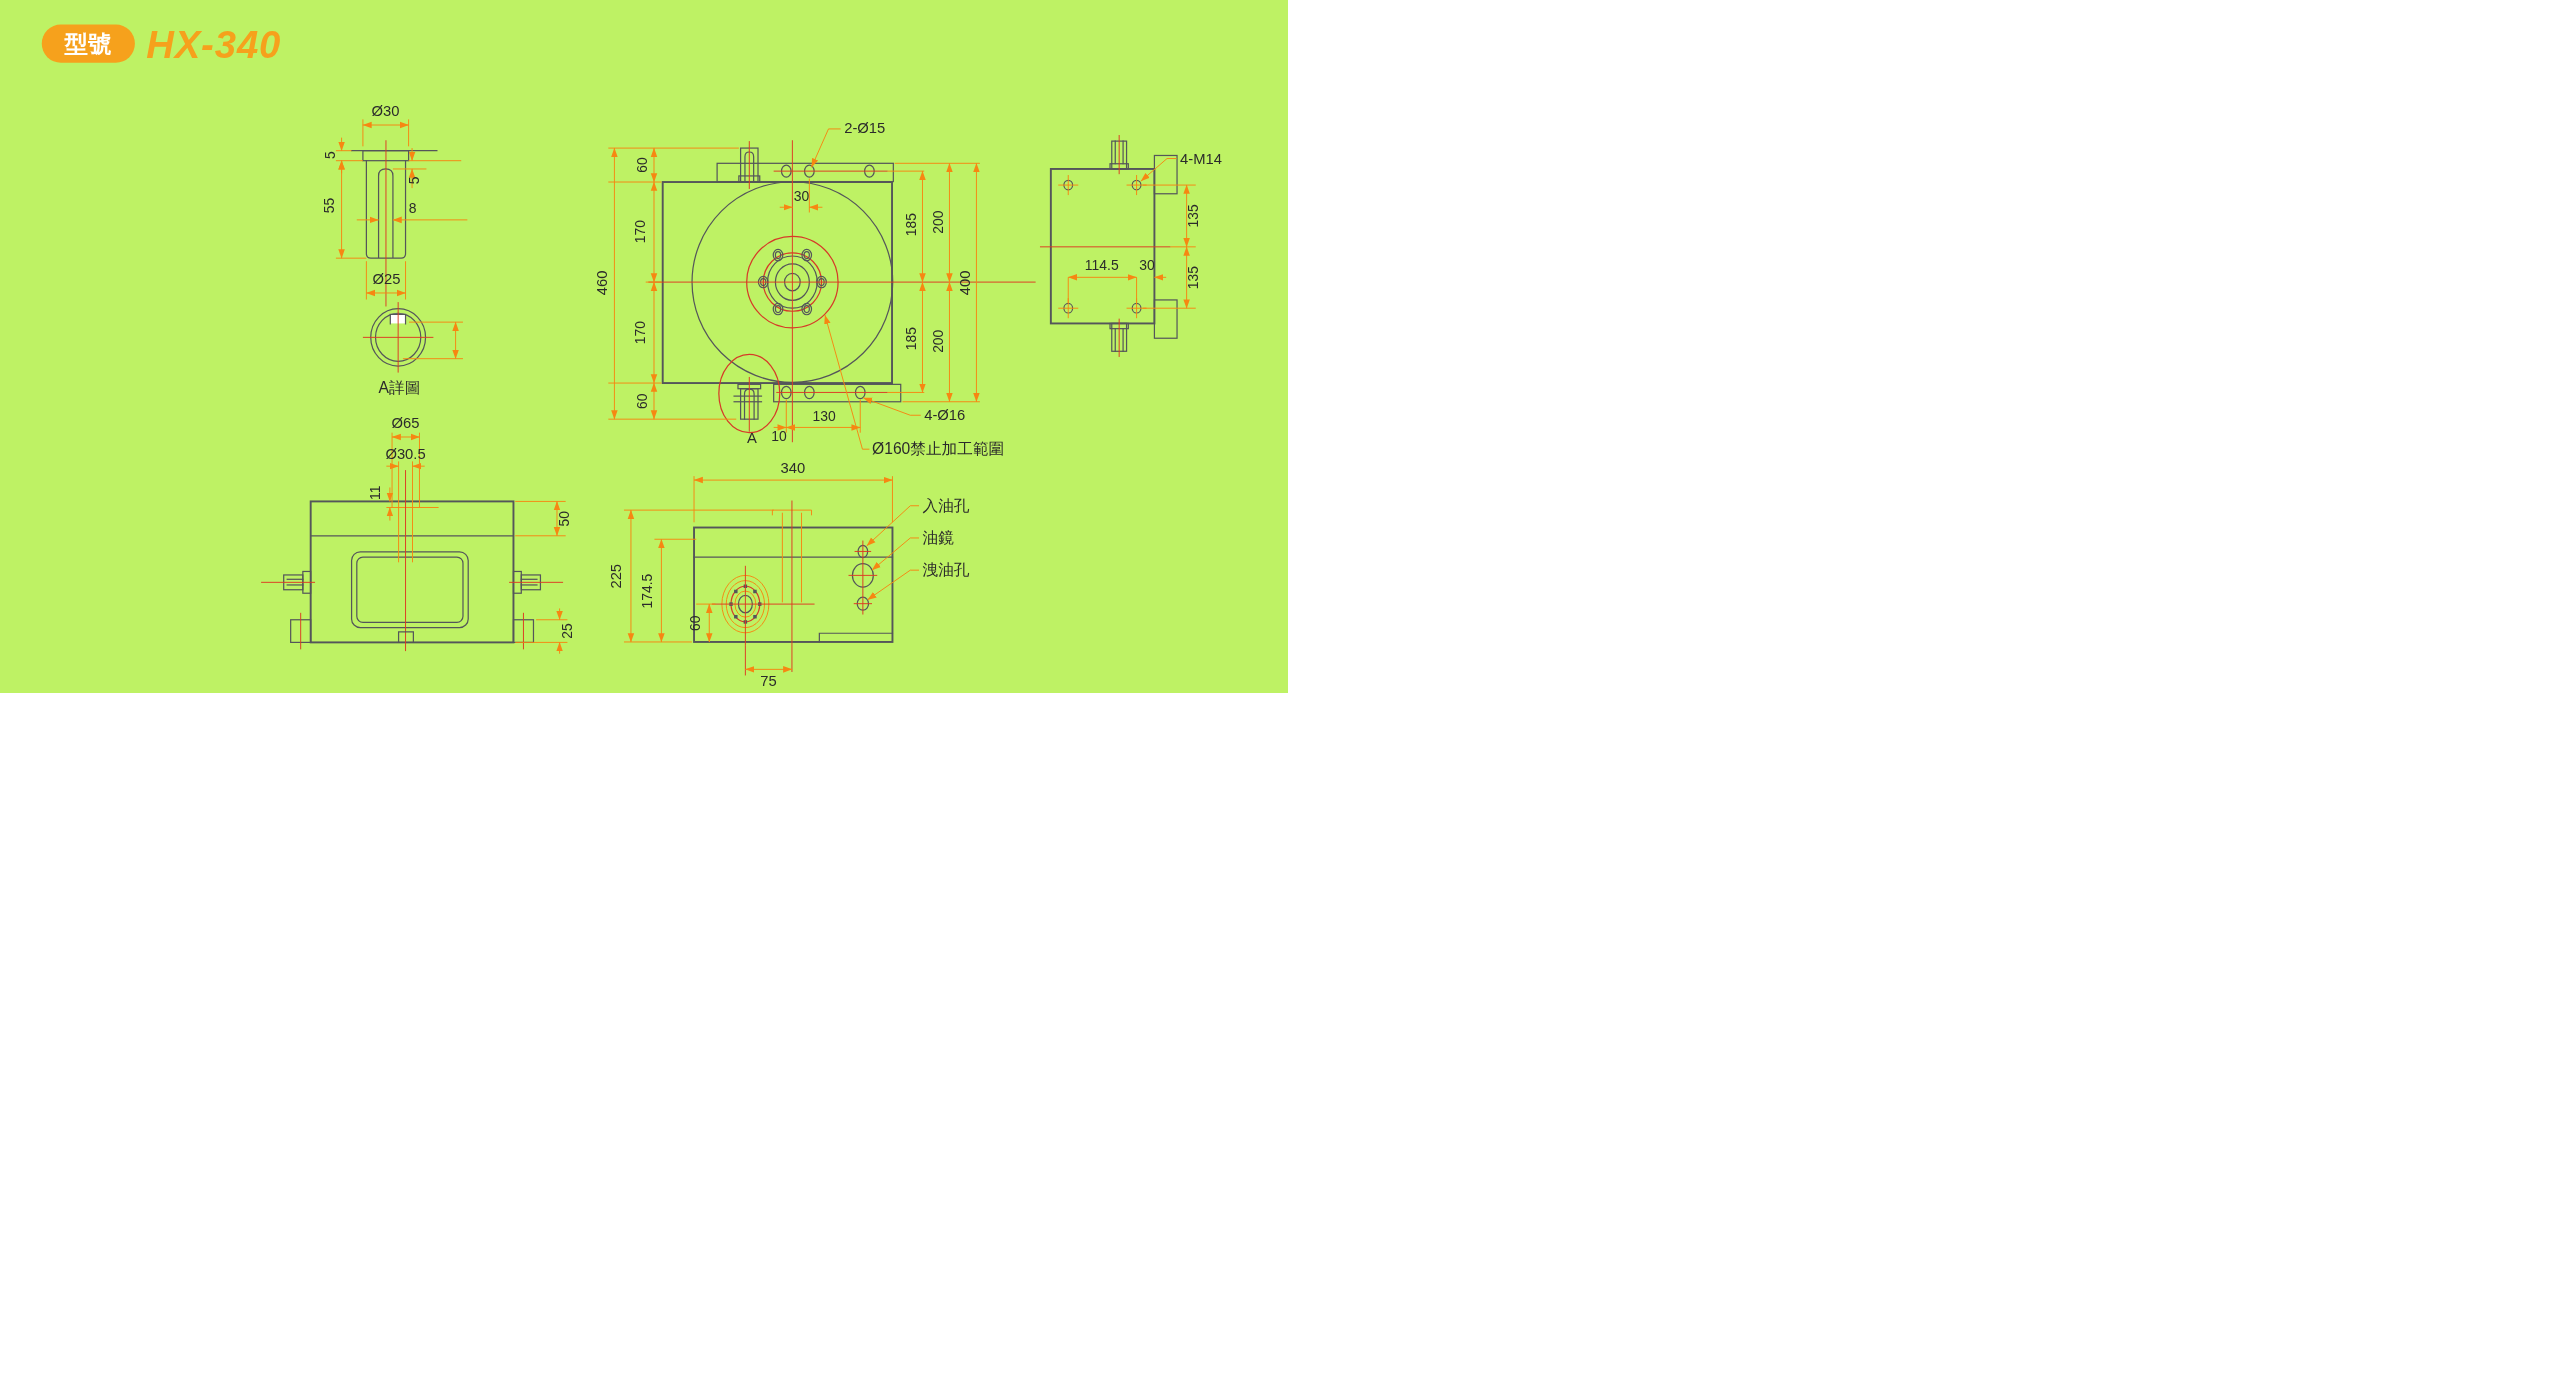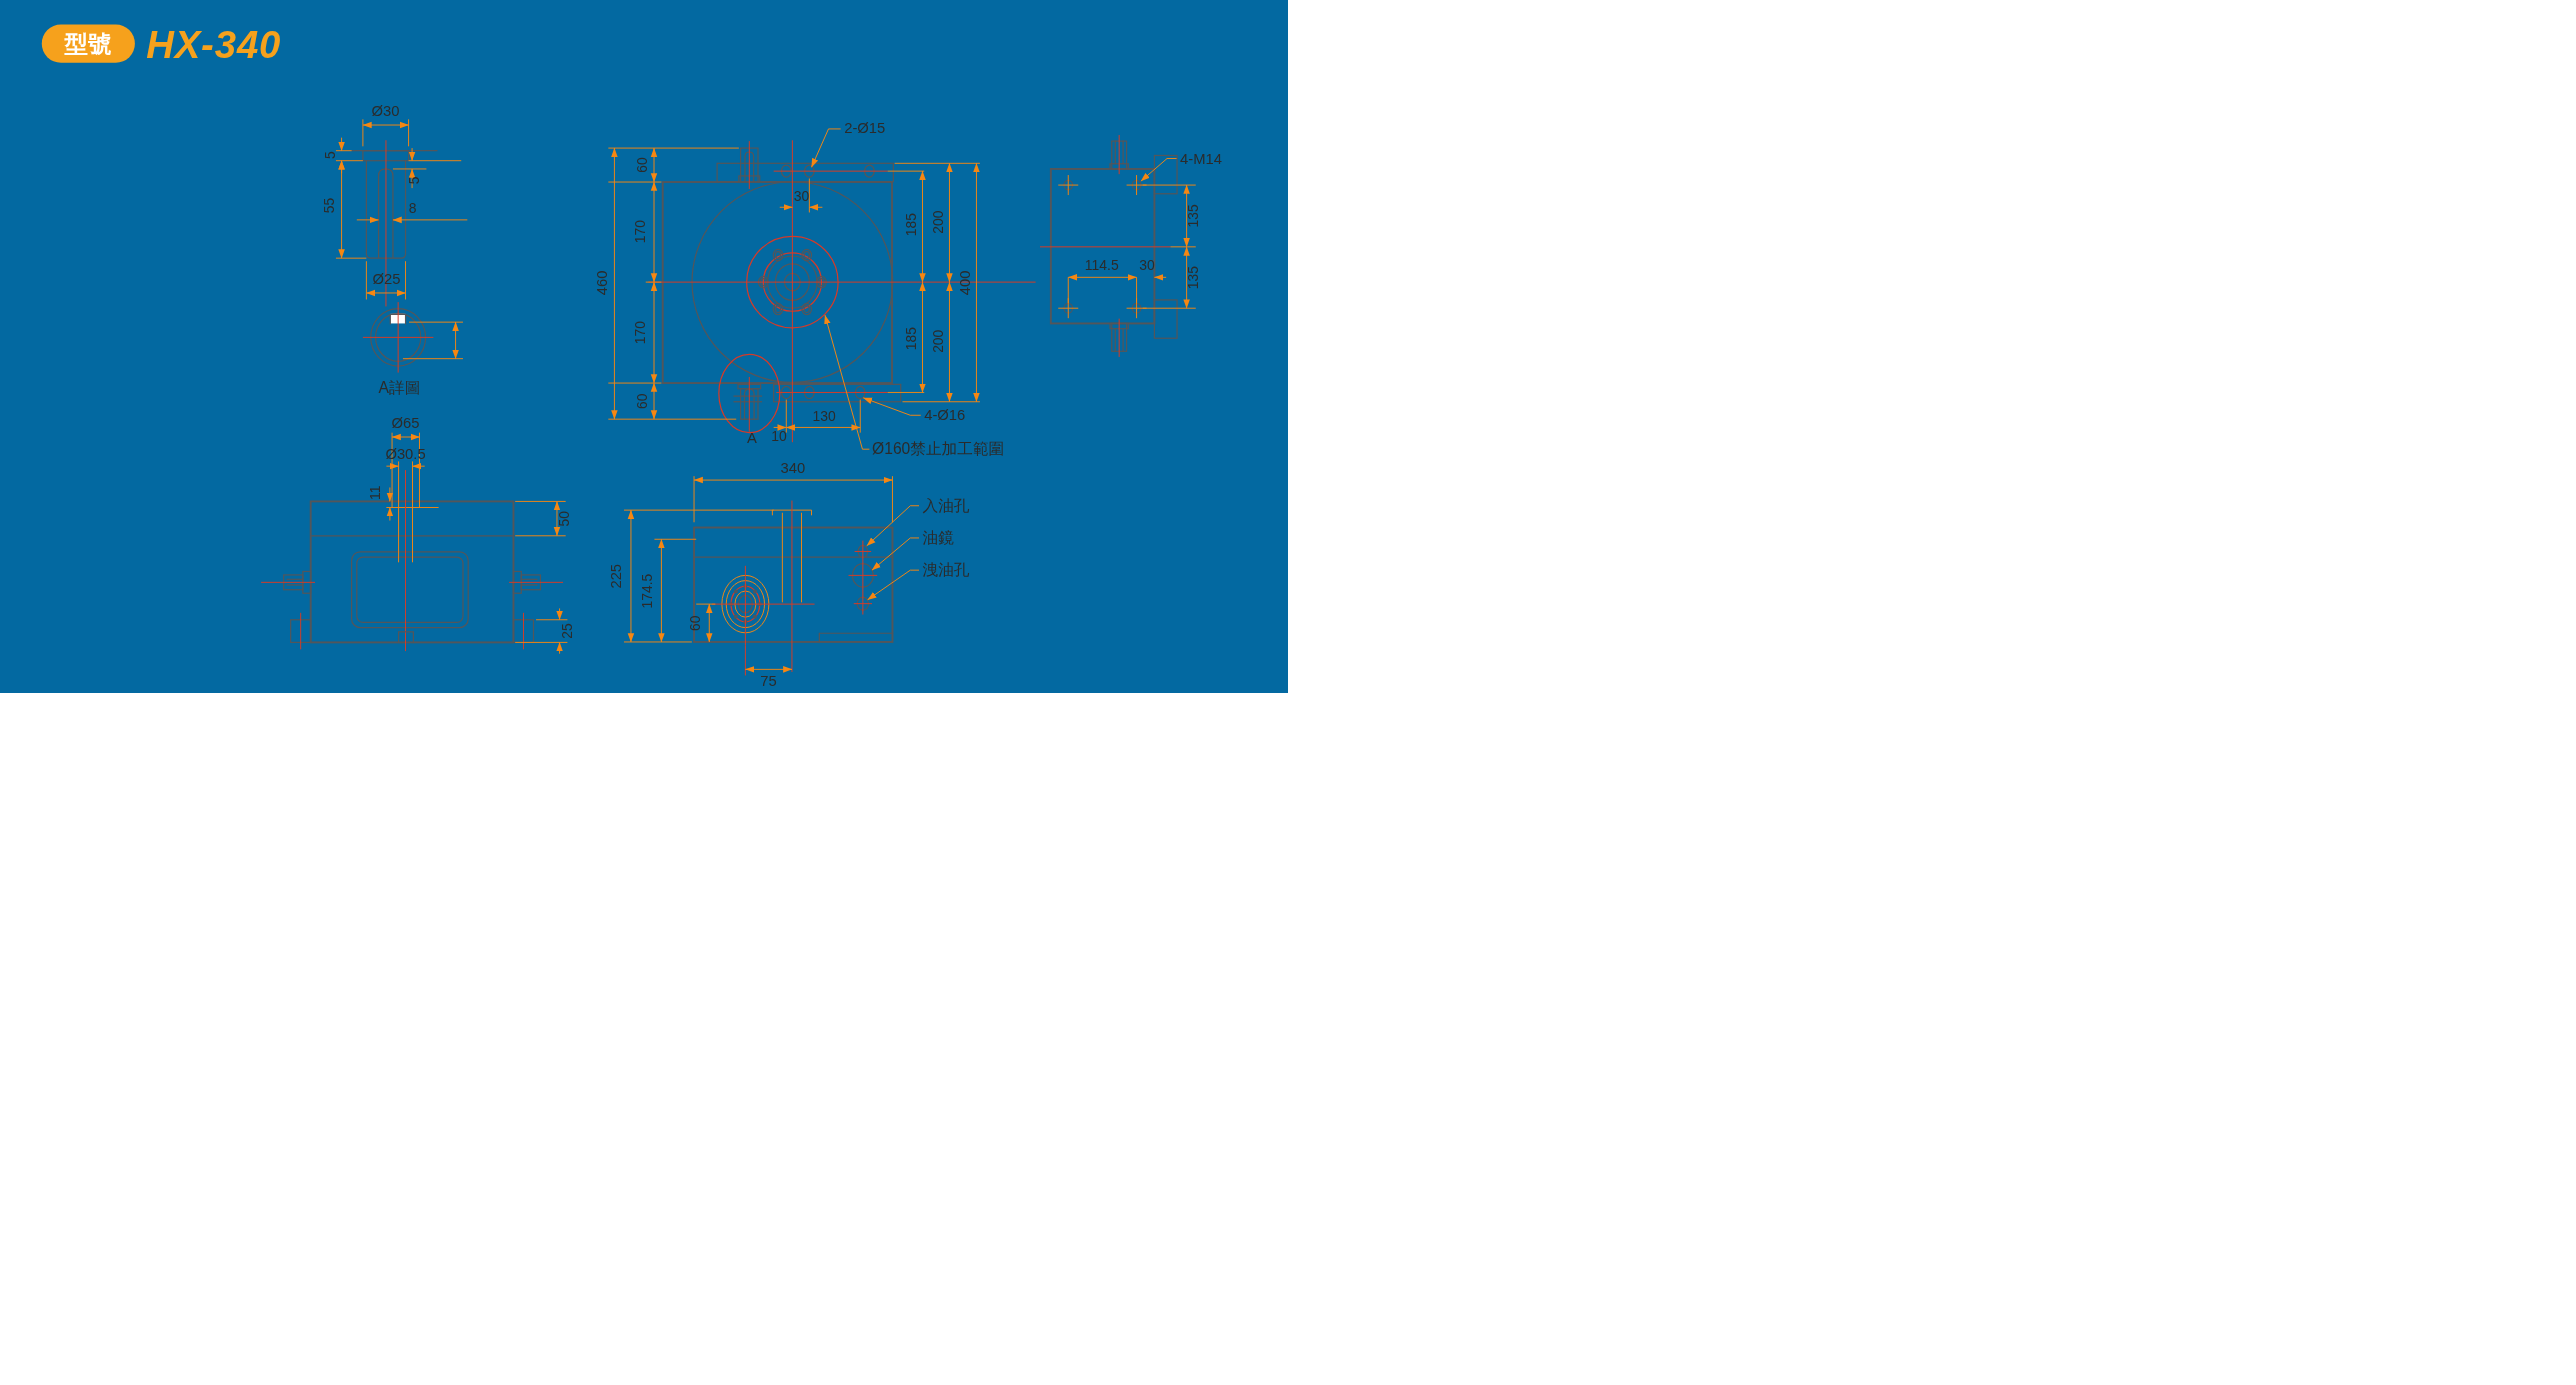--- a/index.html
+++ b/index.html
@@ -1,16 +1,16 @@
 <!DOCTYPE html>
 <html style="font-size:14px"><head>
 <meta charset="utf-8">
 <style>
   html,body{margin:0;padding:0;background:#ffffff;}
-  .page{width:1288px;height:693px;background:#0369a1;position:relative;overflow:hidden;
+  .page{width:1288px;height:693px;background:#bef264;position:relative;overflow:hidden;
         font-family:"Liberation Sans",sans-serif;}
   svg{position:absolute;left:0;top:0;}
   svg text{fill:#2b2b2b;font-family:"Liberation Sans",sans-serif;font-size:16px;}
   text.big{font-size:17px;}
   text.lbl{font-size:18px;}
   .ln{stroke:#54565A;stroke-width:1.4;fill:none;stroke-linecap:square;}
   .ln2{stroke:#54565A;stroke-width:2.2;fill:none;stroke-linecap:square;}
   .dim{stroke:#F68712;stroke-width:1.1;fill:none;}
   .dm{stroke:#F68712;stroke-width:1.1;fill:none;marker-start:url(#ar);marker-end:url(#ar);}
   .dme{stroke:#F68712;stroke-width:1.1;fill:none;marker-end:url(#ar);}

